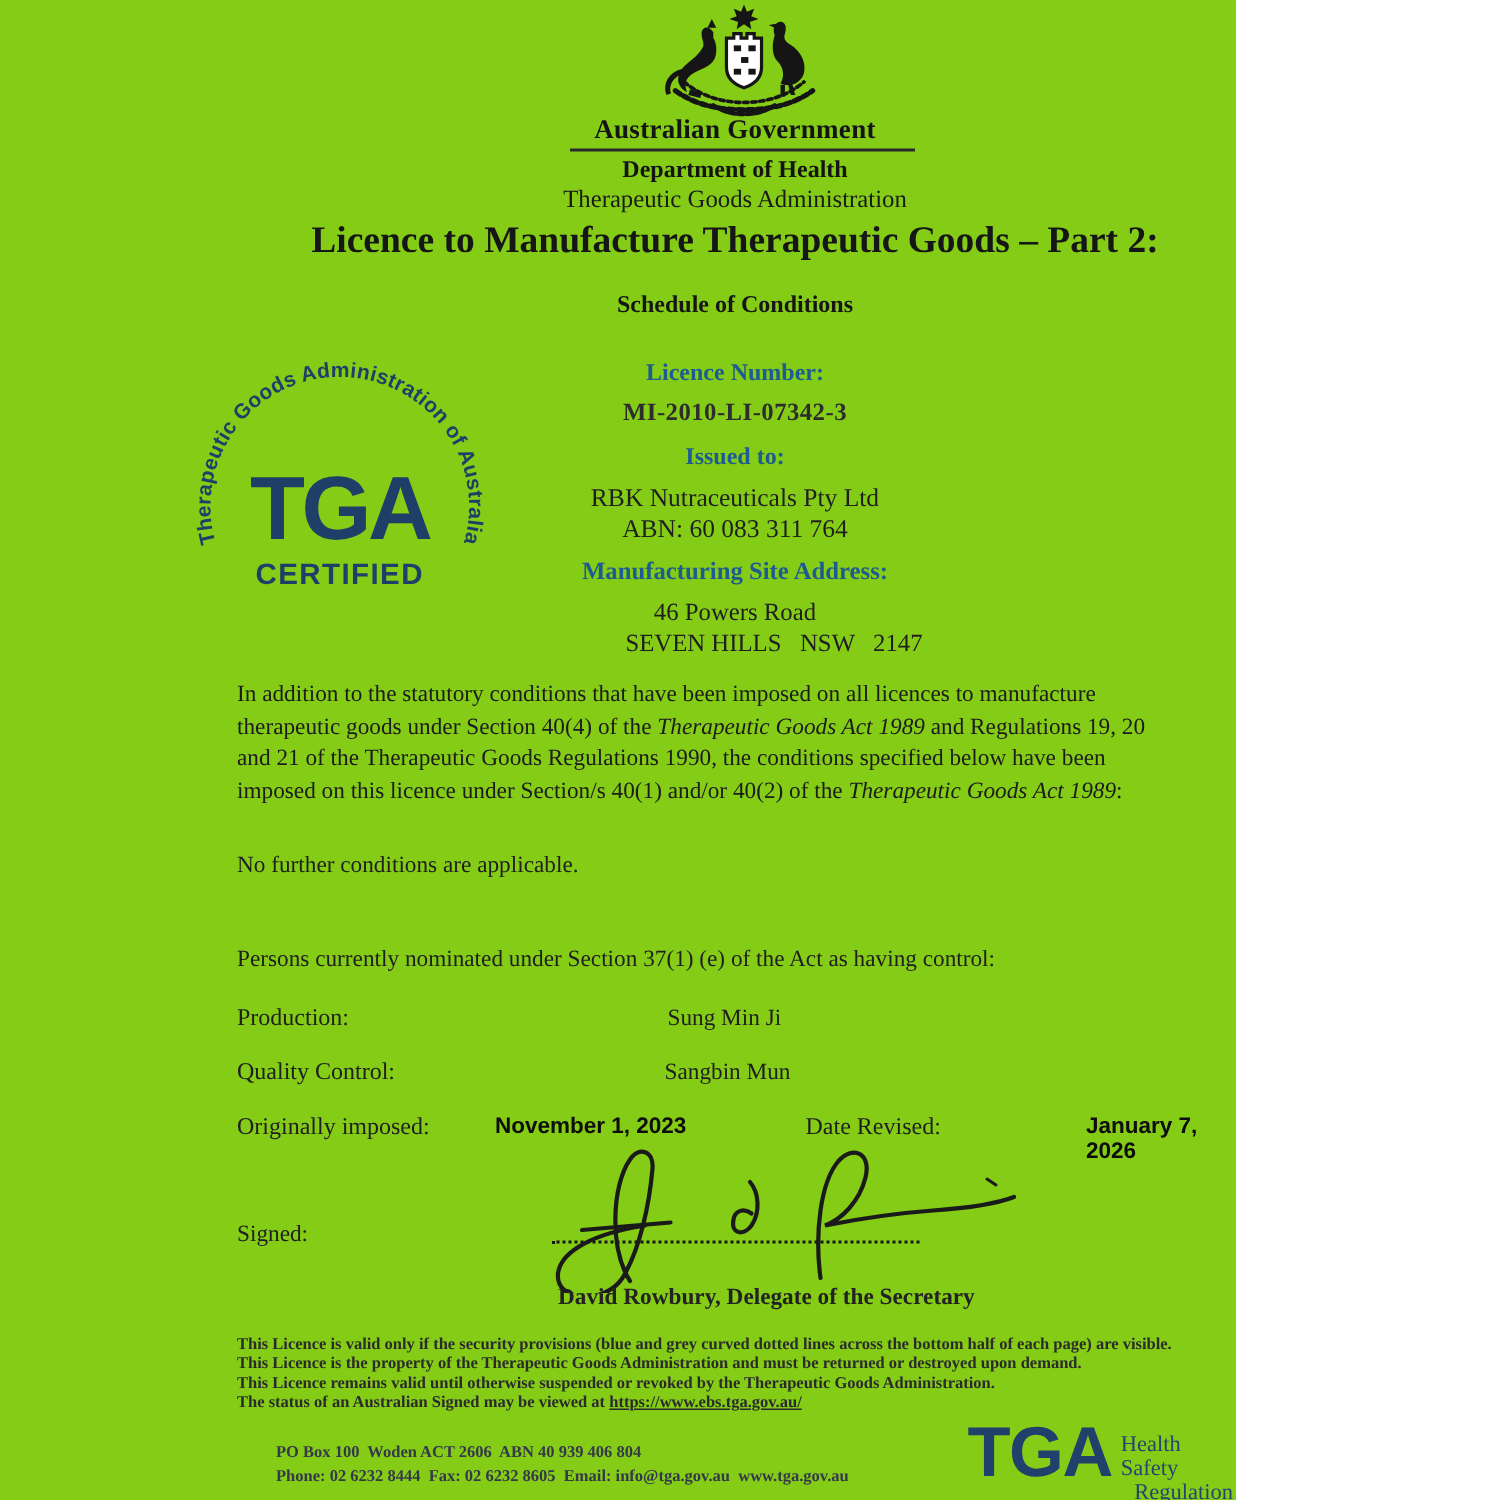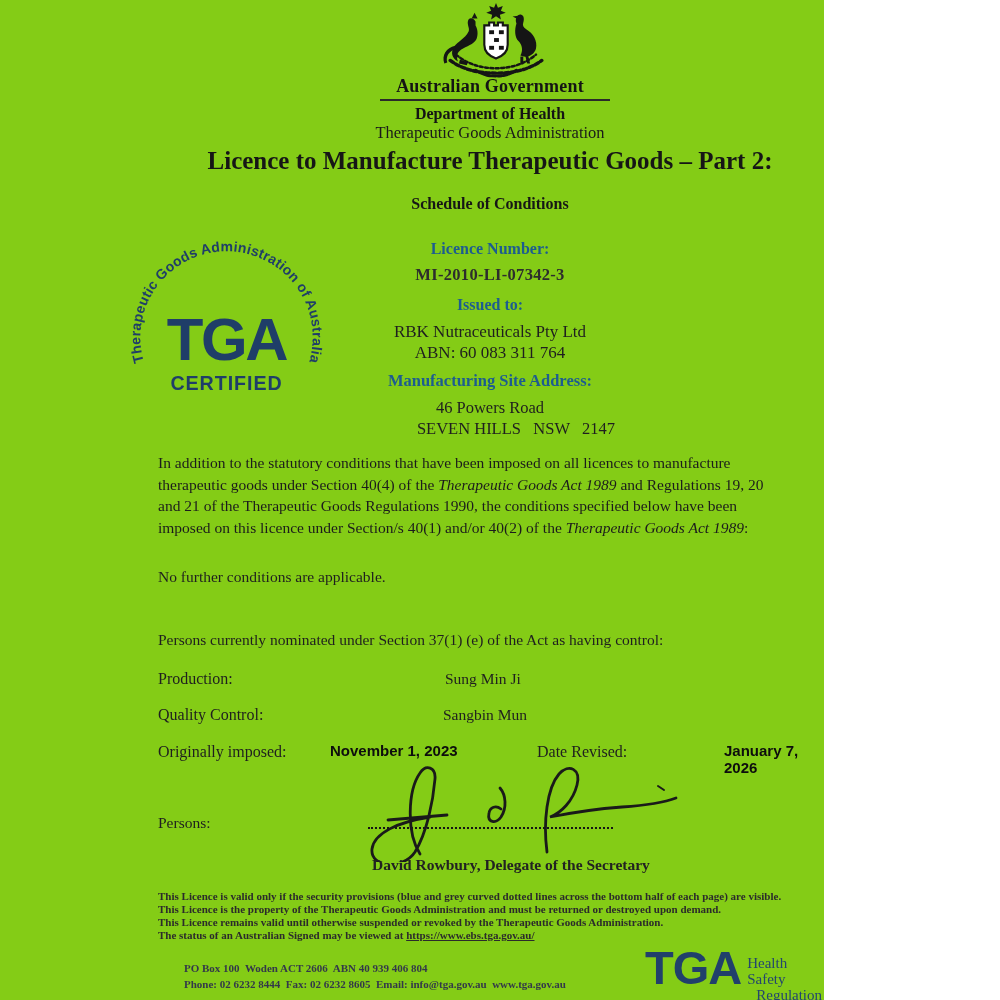--- a/index.html
+++ b/index.html
@@ -126,21 +126,21 @@
   <div class="abs val-serif" style="left:445px;top:670px;text-align:right;">Sung Min Ji</div>
 
   <div class="abs row-label" style="top:706px;">Quality Control:</div>
   <div class="abs val-serif" style="left:443px;top:706px;">Sangbin Mun</div>
 
   <div class="abs row-label" style="top:743px;">Originally imposed:</div>
   <div class="abs val-sans" style="left:330px;top:742px;">November 1, 2023</div>
   <div class="abs row-label" style="left:537px;top:743px;">Date Revised:</div>
   <div class="abs val-sans" style="left:688px;top:742px;margin-left:36px;">January 7, 2026</div>
 
-  <div class="abs signed-label">Persons:</div>
+  <div class="abs signed-label">Signed:</div>
   <div class="abs sig-dots"></div>
   <svg class="abs sig-svg" viewBox="0 0 330 100">
     <g fill="none" stroke="#1a1a1a" stroke-width="2.8" stroke-linecap="round">
       <path d="M 70,92 C 56,70 58,28 70,11 C 76,2 86,5 85,17 C 83,40 77,70 65,90 C 53,108 20,106 22,87 C 24,71 48,60 80,55"></path>
       <path d="M 38,58 L 97,53"></path>
       <path d="M 150,26 C 156,33 157,46 151,55 C 146,62 137,61 139,51 C 140,45 146,43 151,47"></path>
       <path d="M 197,90 C 193,60 197,26 209,12 C 219,1 231,7 227,23 C 223,39 211,51 200,55 C 220,51 245,47 272,45 C 294,43.5 313,41 326,36"></path>
       <path d="M 308,24 l 6,4" stroke-width="2"></path>
     </g>
   </svg>

